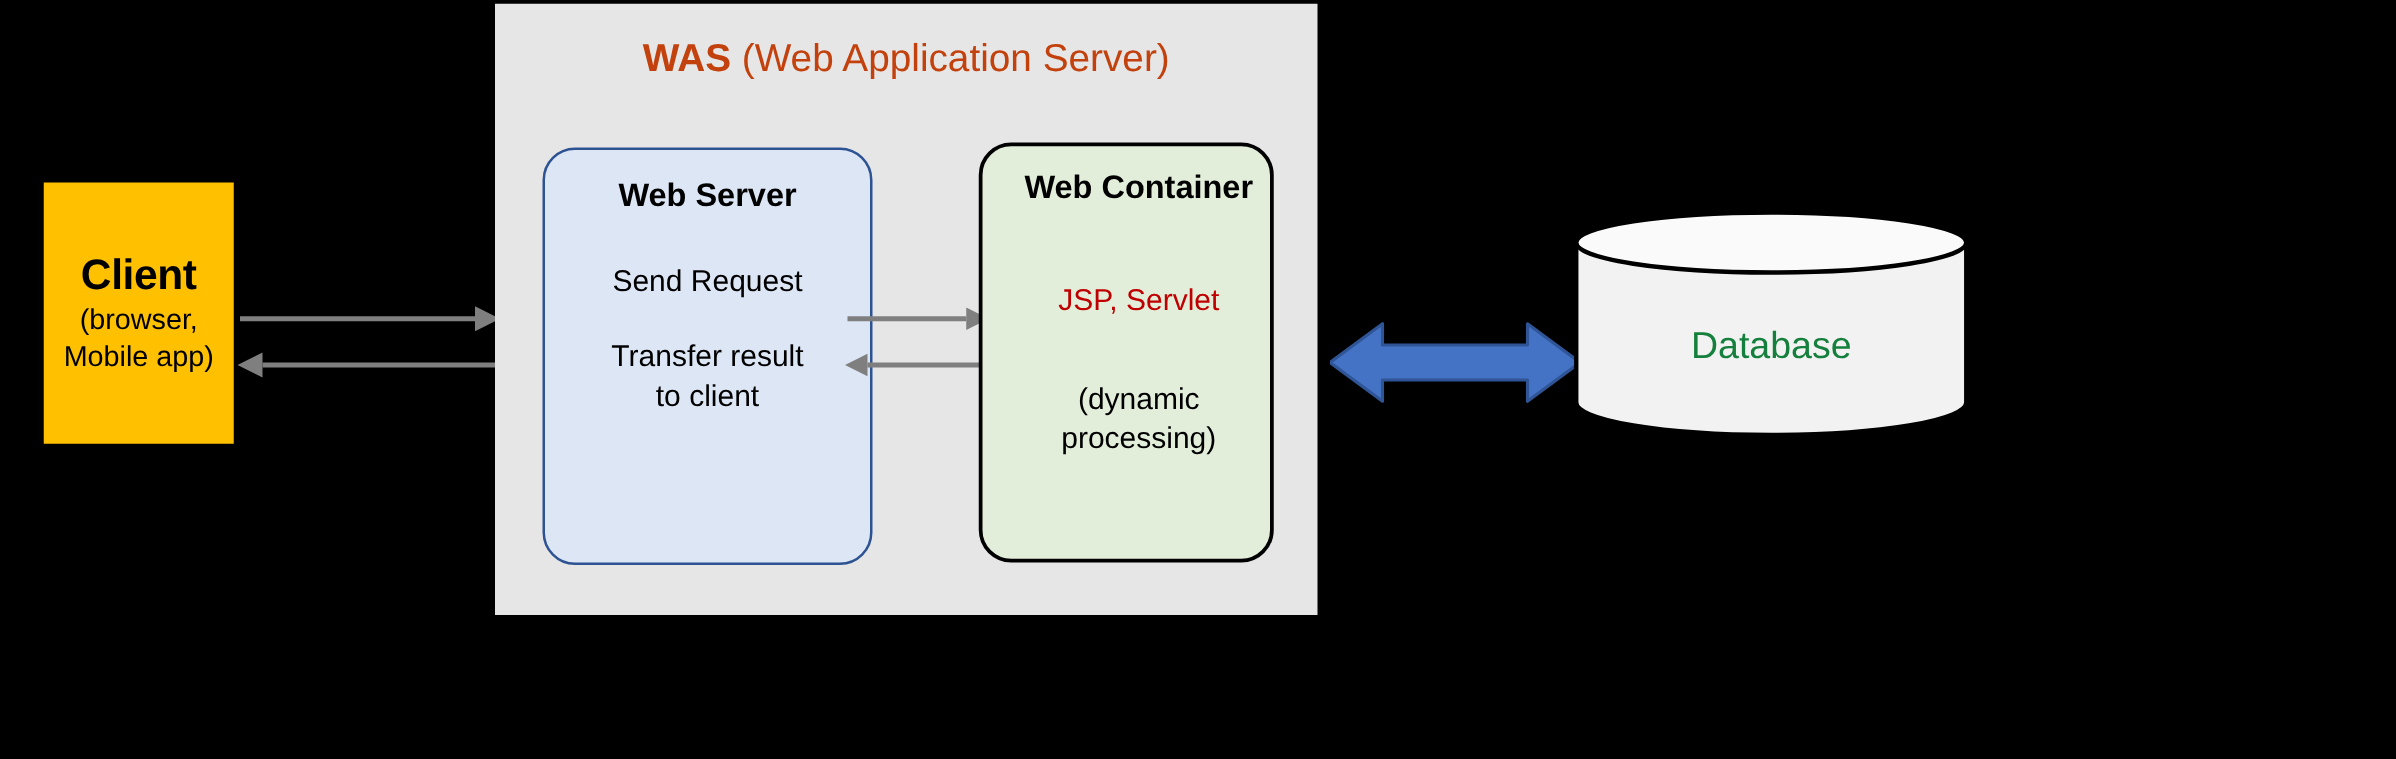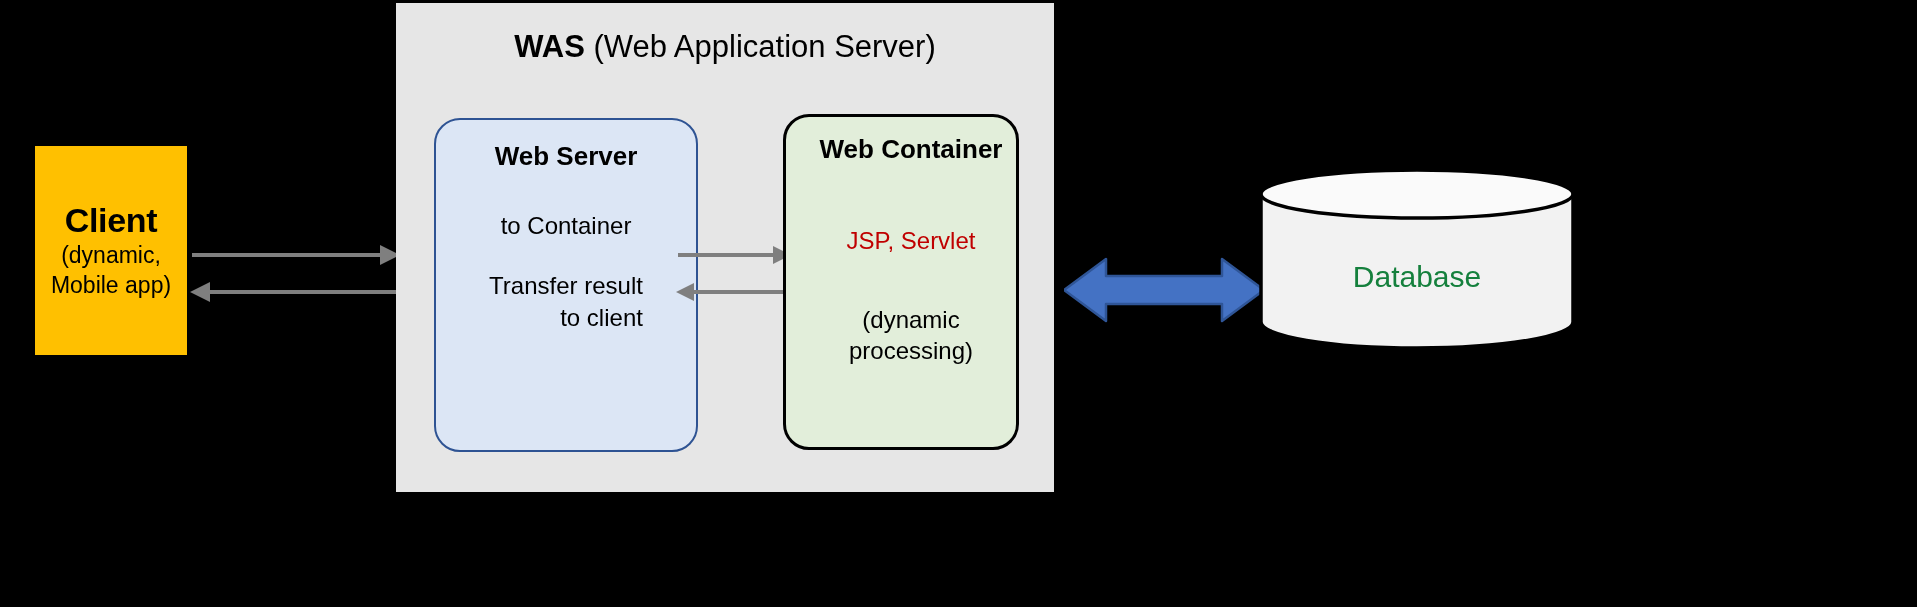--- a/index.html
+++ b/index.html
@@ -54,21 +54,21 @@
     height: 489px;
     background: #E6E6E6;
   }
   #was-title {
     position: absolute;
     left: 0;
     top: 26px;
     width: 100%;
     text-align: center;
     font-size: 31px;
-    color: #000000;
+    color: #c2410c;
     white-space: nowrap;
   }
   #was-title .bold { font-weight: bold; }
   #was-title .reg { font-weight: normal; }
 
   
   #web-server-box {
     position: absolute;
     left: 434px;
     top: 118px;
@@ -88,21 +88,21 @@
     font-size: 26px;
     font-weight: bold;
     line-height: 1.15;
   }
   .ws-para {
     font-size: 24px;
     font-weight: normal;
     line-height: 1.33;
   }
   #ws-para1 { margin-top: 38px; }
-  #ws-para2 { margin-top: 28px; text-align: right; }
+  #ws-para2 { margin-top: 28px; }
 
   
   #web-container-box {
     position: absolute;
     left: 783px;
     top: 114px;
     width: 236px;
     height: 336px;
     background: #E2EEDA;
     border: 3px solid #000000;
@@ -160,21 +160,21 @@
   #arrow-db         { left: 1064px; top: 245px; width: 200px; height: 90px; }
 </style>
 </head>
 <body>
 
 <div id="canvas">
 
   <div id="client-box">
     <div id="client-title">Client</div>
     <div id="client-sub">
-      <div>(dynamic,</div>
+      <div>(browser,</div>
       <div>Mobile app)</div>
     </div>
   </div>
 
   <svg id="arrows-client-ws" class="arrow-svg" viewBox="0 0 210 80">
     <g>
       <line x1="2" y1="20" x2="190" y2="20" stroke="#7F7F7F" stroke-width="4"></line>
       <polygon points="190,10 210,20 190,30" fill="#7F7F7F"></polygon>
     </g>
     <g>
@@ -185,21 +185,21 @@
 
   <div id="was-panel">
     <div id="was-title">
       <span class="bold">WAS</span><span class="reg"> (Web Application Server)</span>
     </div>
   </div>
 
   <div id="web-server-box">
     <div id="web-server-title">Web Server</div>
     <div class="ws-para" id="ws-para1">
-      <div>to Container</div>
+      <div>Send Request</div>
     </div>
     <div class="ws-para" id="ws-para2">
       <div>Transfer result</div>
       <div>to client</div>
     </div>
   </div>
 
   <svg id="arrows-ws-wc" class="arrow-svg" viewBox="0 0 115 80">
     <g>
       <line x1="2" y1="20" x2="97" y2="20" stroke="#7F7F7F" stroke-width="4"></line>

